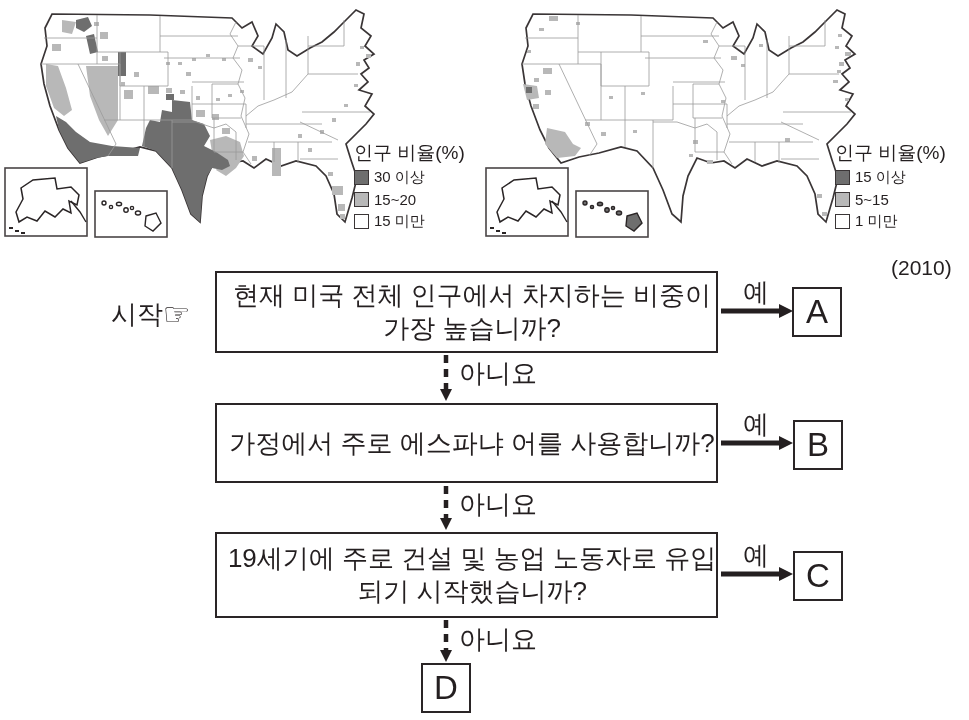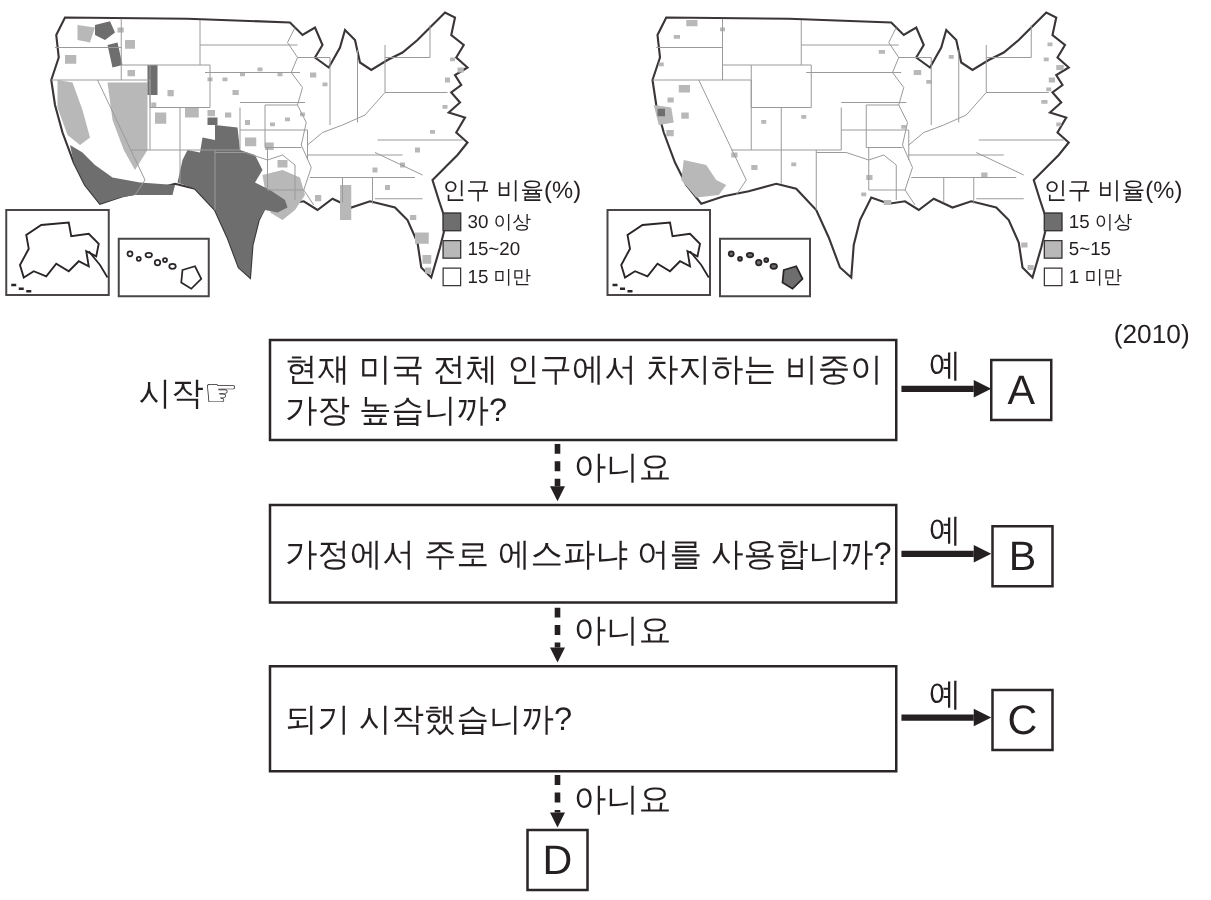--- a/index.html
+++ b/index.html
@@ -8,21 +8,21 @@
   .abs{position:absolute;}
   .map-panel{position:absolute;top:0;width:480px;height:252px;}
   .legend{position:absolute;left:354px;top:142px;width:126px;}
   .legend-title{font-size:19px;line-height:22px;white-space:nowrap;}
   .legend-row{display:flex;align-items:center;gap:5px;margin-top:4px;height:18px;}
   .swatch{width:15px;height:15px;border:1.8px solid #3a3536;box-sizing:border-box;flex:0 0 auto;}
   .legend-label{font-size:15px;white-space:nowrap;}
   .year{font-size:21px;white-space:nowrap;}
   .qbox{position:absolute;left:215px;width:503px;border:2px solid #2a2526;background:#fff;
         box-sizing:border-box;display:flex;flex-direction:column;justify-content:center;
-        padding-left:11px;}
+        padding-left:11px;align-items:center;}
   .qline{display:block;font-size:26px;line-height:33px;white-space:nowrap;}
   .letterbox{position:absolute;width:50px;height:50px;border:2px solid #2a2526;background:#fff;
              box-sizing:border-box;display:flex;align-items:center;justify-content:center;
              font-size:33px;}
   .yes{position:absolute;width:70px;text-align:center;font-size:26px;line-height:26px;}
   .no{position:absolute;font-size:26px;line-height:26px;white-space:nowrap;}
   .start{position:absolute;display:flex;align-items:center;gap:0;font-size:26px;}
   .hand{font-size:31px;line-height:26px;}
   svg{display:block;}
 </style>
@@ -186,20 +186,21 @@
   </svg>
   <div class="letterbox" style="left:793px;top:420px;">B</div>
 
   <svg class="abs" style="left:439px;top:486px;" width="14" height="44">
     <line x1="7" y1="0" x2="7" y2="32" stroke="#241f20" stroke-width="4.5" stroke-dasharray="8,6"></line>
     <polygon points="1,32 13,32 7,44" fill="#241f20"></polygon>
   </svg>
   <div class="no" style="left:459px;top:491px;">아니요</div>
 
   <div class="qbox" style="top:532px;height:86px;">
+    <span class="qline">19세기에 주로 건설 및 농업 노동자로 유입</span>
     <span class="qline">되기 시작했습니까?</span>
   </div>
   <div class="yes" style="left:721px;top:542px;">예</div>
   <svg class="abs" style="left:721px;top:566px;" width="72" height="16">
     <line x1="0" y1="8" x2="58" y2="8" stroke="#241f20" stroke-width="5"></line>
     <polygon points="58,1 58,15 72,8" fill="#241f20"></polygon>
   </svg>
   <div class="letterbox" style="left:793px;top:551px;">C</div>
 
   <svg class="abs" style="left:439px;top:620px;" width="14" height="42">

